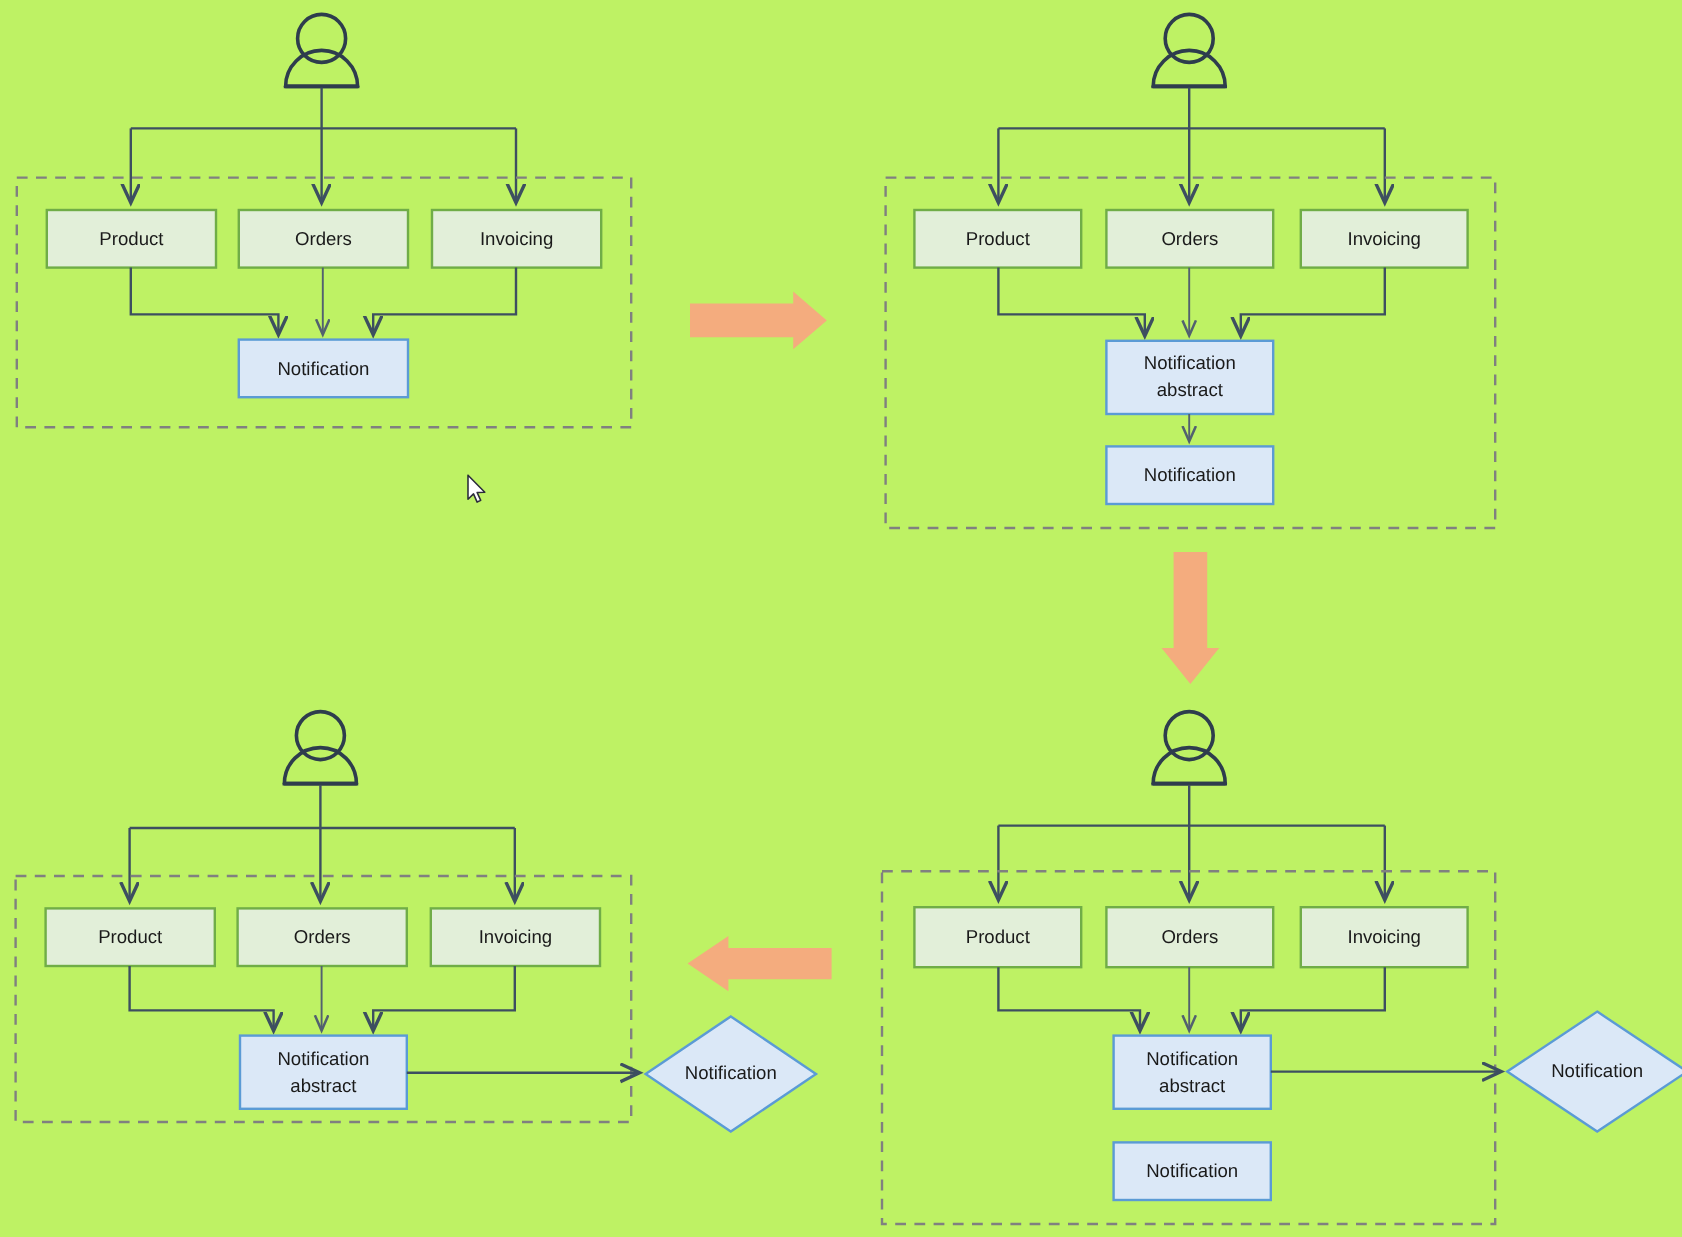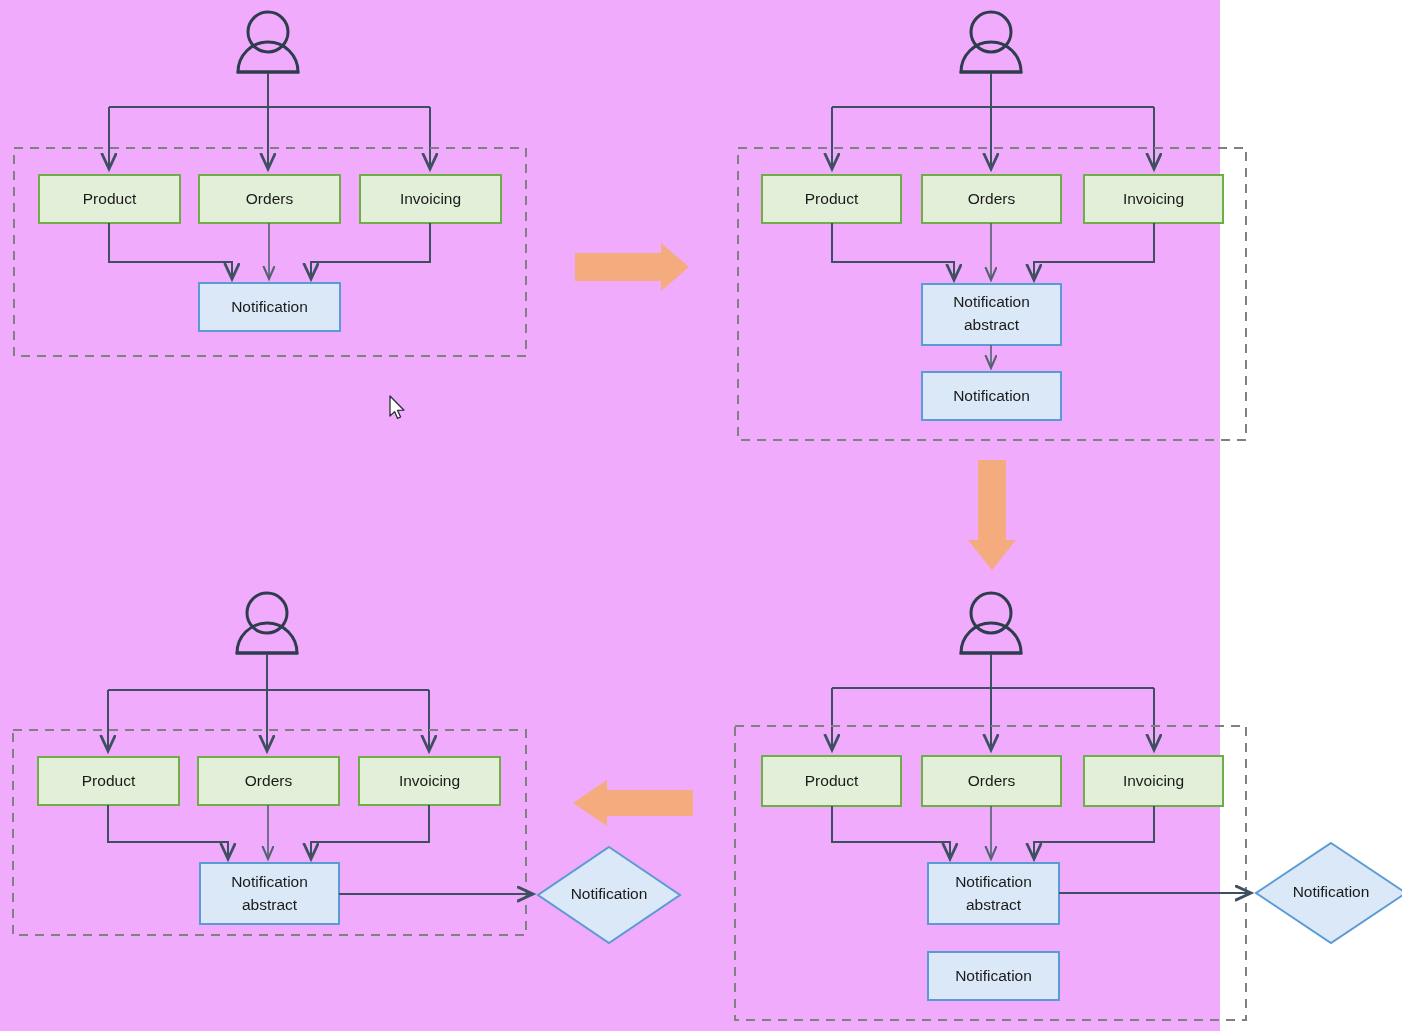--- a/index.html
+++ b/index.html
@@ -8,23 +8,23 @@
     background: #ffffff;
   }
   body {
     width: 1402px;
     height: 1031px;
     font-family: "Liberation Sans", sans-serif;
     overflow: hidden;
   }
   #canvas {
     position: relative;
-    width: 1220px;
+    width: 1402px;
     height: 1031px;
-    background: #f0abfc;
+    background: #bef264;
   }
   svg.diagram {
     position: absolute;
     top: 0;
     left: 0;
     width: 1402px;
     height: 1031px;
   }
   .node-label {
     font-family: "Liberation Sans", sans-serif;

